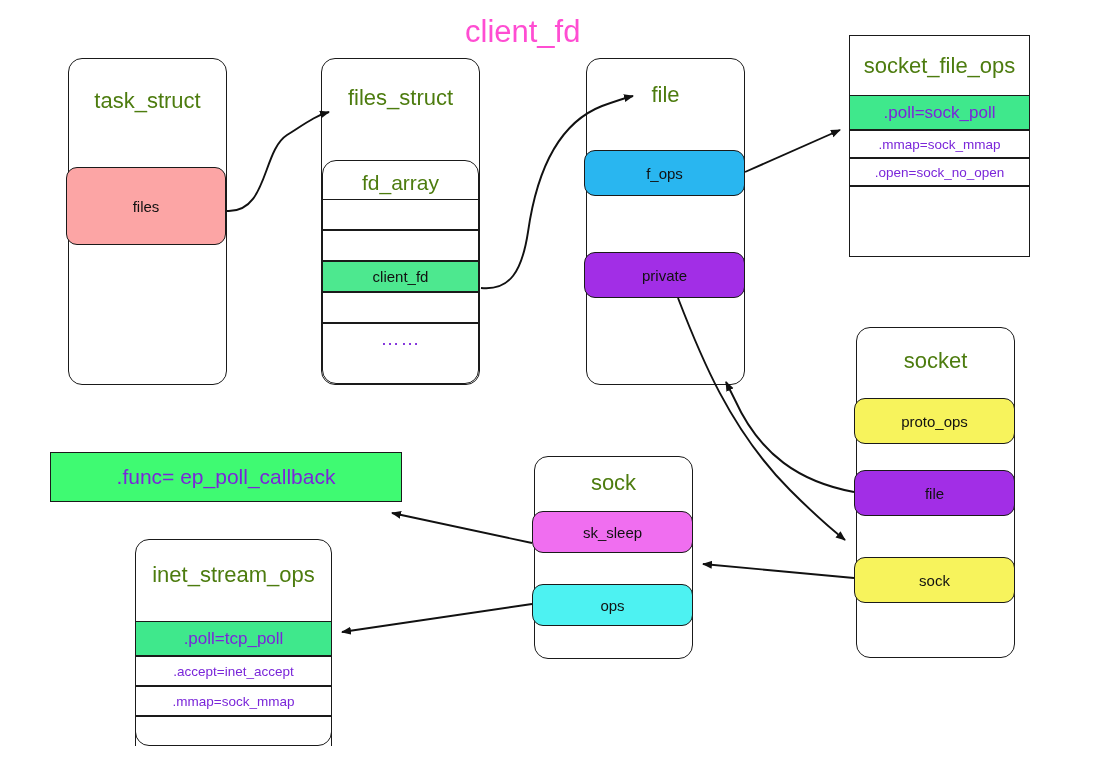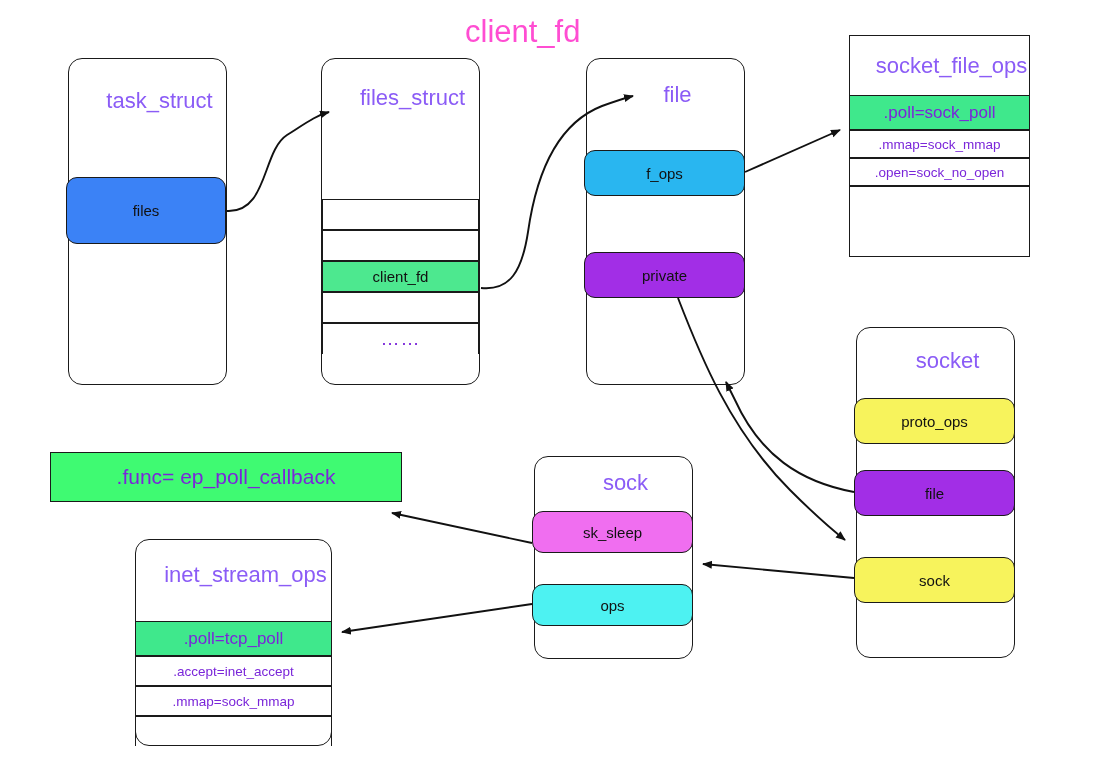--- a/index.html
+++ b/index.html
@@ -14,22 +14,22 @@
   
   .struct{
     border:1.6px solid #1a1a1a;border-radius:14px;background:#fff;
   }
   
   .table{
     border:1.6px solid #1a1a1a;background:#fff;
   }
 
   .hdr{
-    position:absolute;left:12px;width:100%;text-align:center;
-    color:#8b5cf6;font-size:22px;line-height:1;white-space:nowrap;
+    position:absolute;left:0;width:100%;text-align:center;
+    color:#4d7c0f;font-size:22px;line-height:1;white-space:nowrap;
   }
   .hdr.small{font-size:21px;}
 
   
   .field{
     position:absolute;box-sizing:border-box;
     border:1.6px solid #1a1a1a;border-radius:11px;
     display:flex;align-items:center;justify-content:center;
     font-size:15px;color:#111;white-space:nowrap;
   }
@@ -57,28 +57,31 @@
 </head>
 <body>
 
 <div id="stage">
 
   <div class="title" style="left:465px;top:16px;">client_fd</div>
 
   <div class="node struct" style="left:68px;top:58px;width:159px;height:327px;">
     <div class="hdr" style="top:31px;">task_struct</div>
   </div>
-  <div class="field" style="left:66px;top:177px;width:160px;height:67px;background:#3b82f6;">
+  <div class="field" style="left:66px;top:167px;width:160px;height:78px;background:#fca5a5;">
     <span>files</span>
   </div>
 
   <div class="node struct" style="left:321px;top:58px;width:159px;height:327px;">
     <div class="hdr" style="top:28px;">files_struct</div>
   </div>
 
+  <div class="node struct" style="left:322px;top:160px;width:157px;height:224px;">
+    <div class="hdr small" style="top:11px;">fd_array</div>
+  </div>
   <div class="row" style="left:322px;top:199px;width:157px;height:31px;">
     <span></span>
   </div>
   <div class="row" style="left:322px;top:230px;width:157px;height:31px;">
     <span></span>
   </div>
   <div class="row" style="left:322px;top:261px;width:157px;height:31px;background:#4de88f;font-size:15px;color:#111;">
     <span>client_fd</span>
   </div>
   <div class="row" style="left:322px;top:292px;width:157px;height:31px;">

